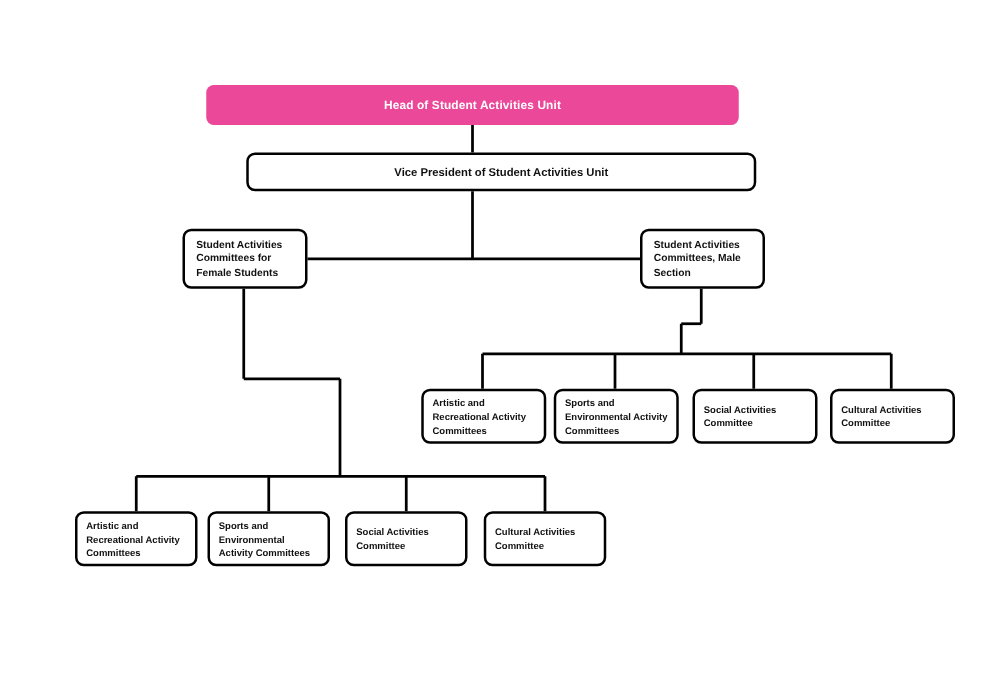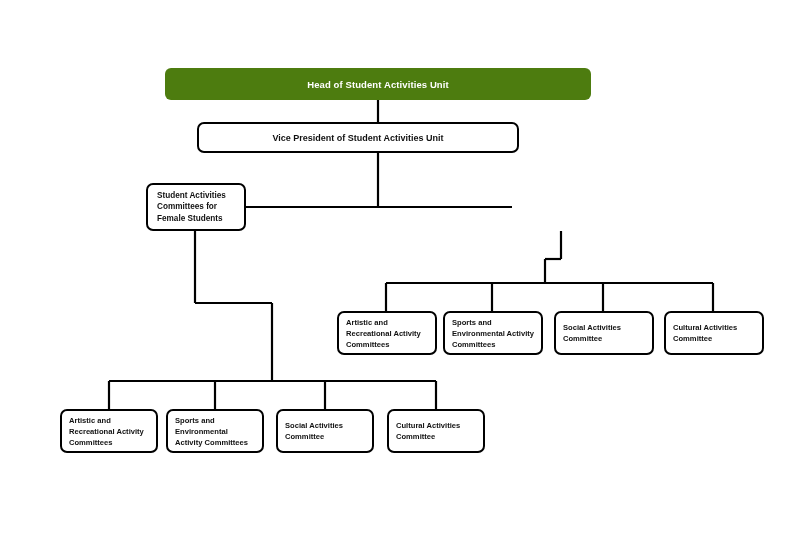--- a/index.html
+++ b/index.html
@@ -42,35 +42,35 @@
     white-space: pre-line;
   }
   
   .node.root {
     left: 165px;
     top: 68px;
     width: 426px;
     height: 32px;
     border: none;
     border-radius: 6px;
-    background: #4d7c0f;
+    background: #ec4899;
     justify-content: center;
   }
   .node.root .node-label {
     text-align: center;
     color: #ffffff;
     font-size: 9.5px;
     font-weight: bold;
     letter-spacing: 0.1px;
   }
   
   .node.vp {
     left: 197px;
     top: 122px;
-    width: 322px;
+    width: 408px;
     height: 31px;
     justify-content: center;
   }
   .node.vp .node-label {
     text-align: center;
     color: #111111;
     font-size: 9px;
     font-weight: bold;
   }
   
@@ -151,20 +151,23 @@
     <span class="node-label">Head of Student Activities Unit</span>
   </div>
 
   <div class="node vp">
     <span class="node-label">Vice President of Student Activities Unit</span>
   </div>
 
   <div class="node division female">
     <span class="node-label">Student Activities Committees for Female Students</span>
   </div>
+  <div class="node division male">
+    <span class="node-label">Student Activities Committees, Male Section</span>
+  </div>
 
   <div class="node committee m0">
     <span class="node-label">Artistic and Recreational Activity Committees</span>
   </div>
   <div class="node committee m1">
     <span class="node-label">Sports and Environmental Activity Committees</span>
   </div>
   <div class="node committee m2">
     <span class="node-label">Social Activities Committee</span>
   </div>

